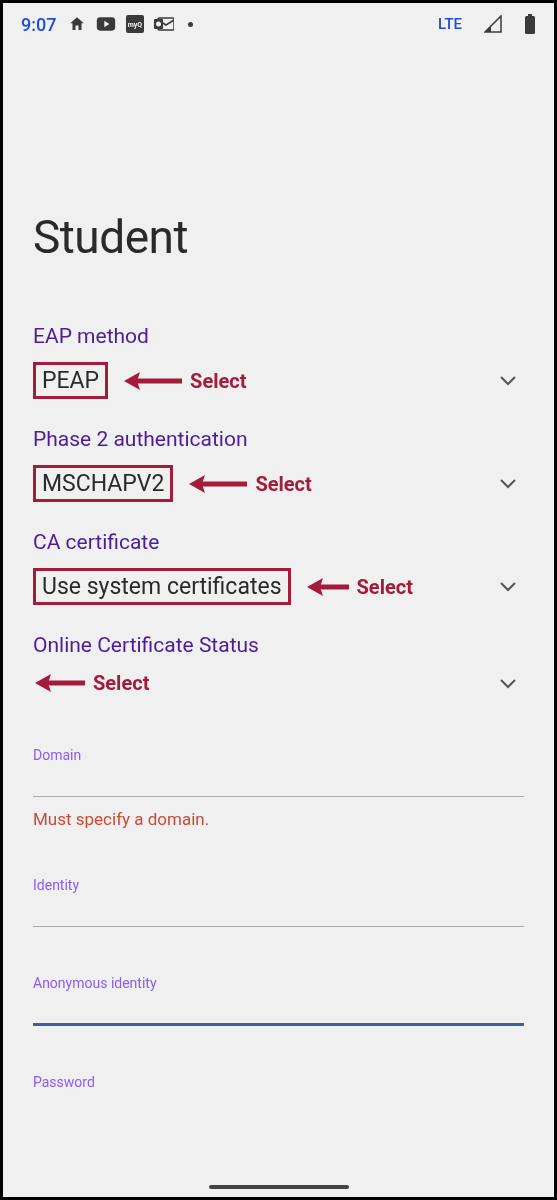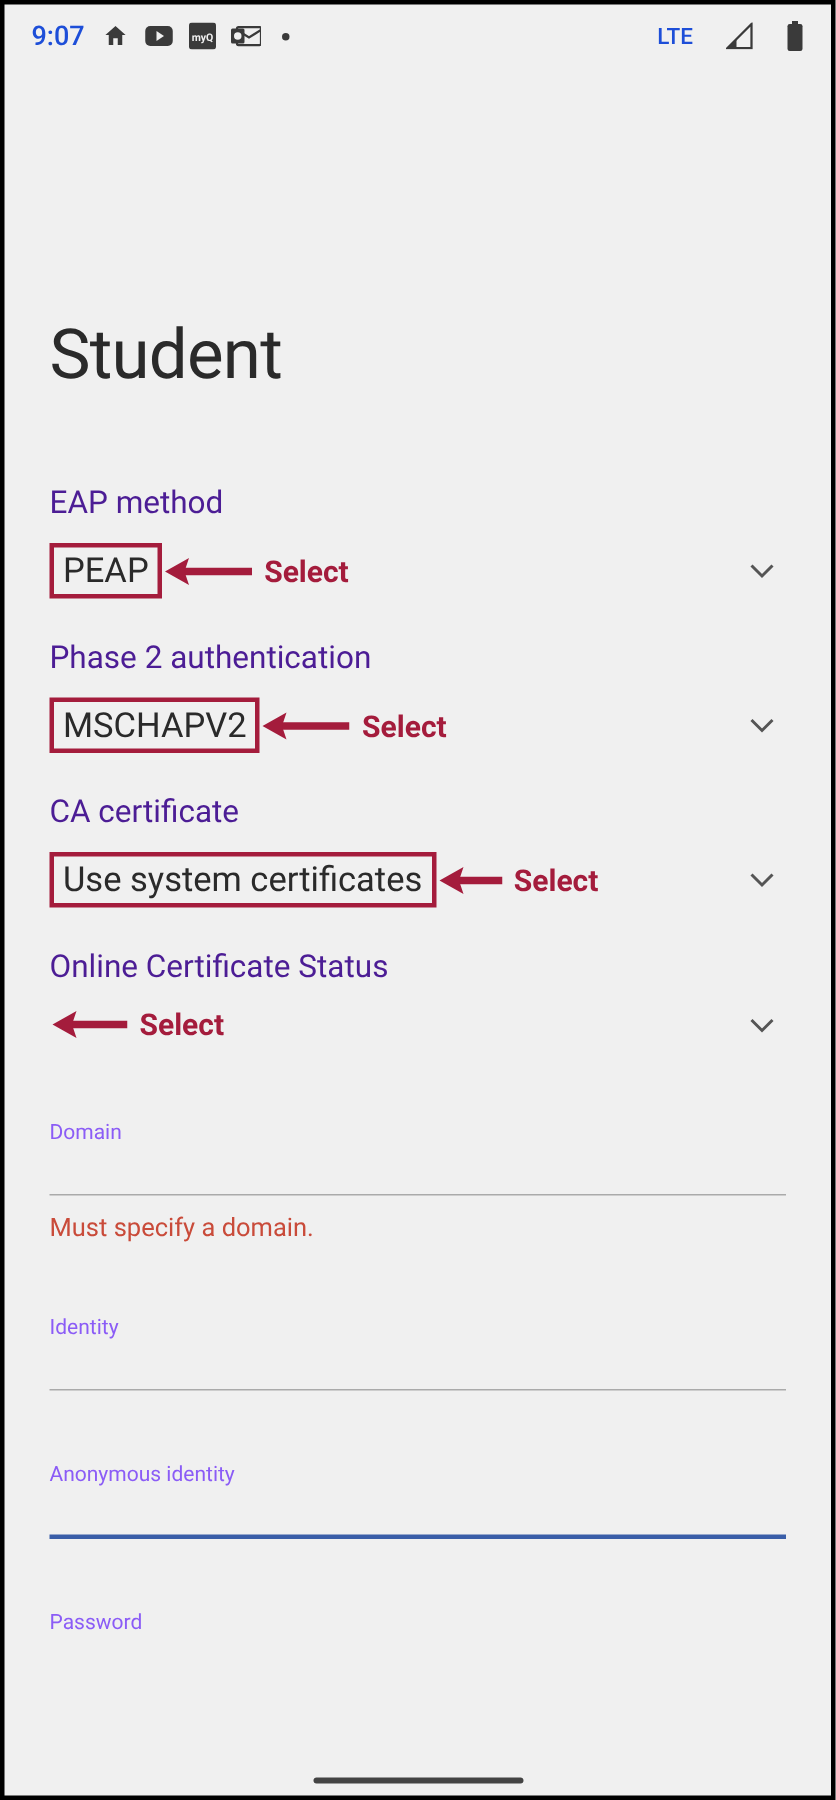--- a/index.html
+++ b/index.html
@@ -63,20 +63,21 @@
     .dropdown {
       display: flex;
       align-items: center;
       justify-content: space-between;
       padding: 4px 0;
       cursor: pointer;
     }
     .dropdown-value-wrap {
       display: flex;
       align-items: center;
+      gap: 14px;
     }
     .dropdown-value {
       font-size: 23px;
       color: #2a2a2a;
       font-weight: 400;
     }
     .highlight-box {
       border: 3px solid #a41c3c;
       padding: 2px 6px;
       display: inline-block;

